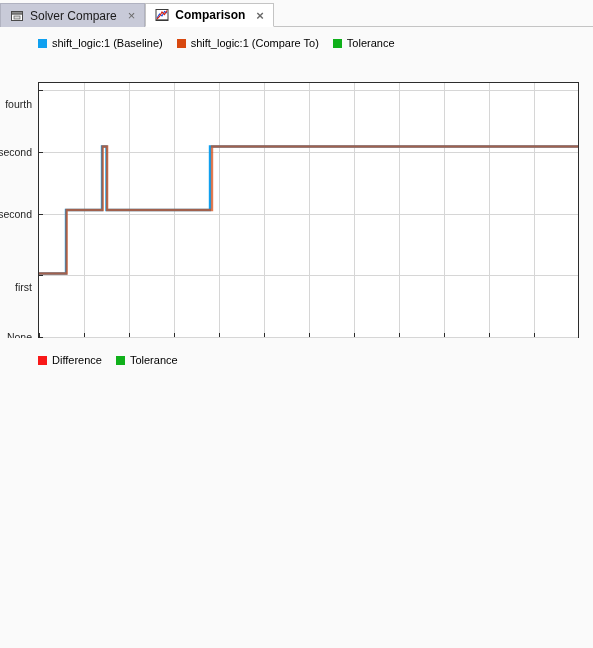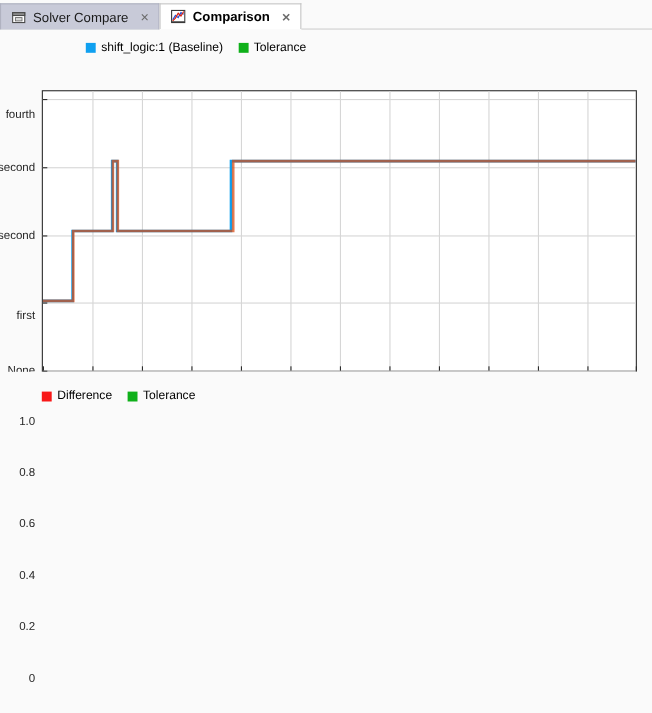--- a/index.html
+++ b/index.html
@@ -149,24 +149,28 @@
         <line x1="1" y1="11.6" x2="13" y2="11.6" stroke="#3a3a3a" stroke-width="0.7"></line>
       </svg>
     </span>
     <span class="tab-label">Comparison</span>
     <span class="tab-close">×</span>
   </div>
 </div>
 
 <div class="chartwrap" style="height:311px;">
 
-  <div class="legend" style="padding-top:5px;margin-left:40px;">
+  <div class="legend" style="padding-top:5px;">
     <span class="legend-item">
       <span class="legend-swatch" style="background:#0fa0f0"></span>
       <span class="legend-text">shift_logic:1 (Baseline)</span>
+    </span>
+    <span class="legend-item">
+      <span class="legend-swatch" style="background:#d8480f"></span>
+      <span class="legend-text">shift_logic:1 (Compare To)</span>
     </span>
     <span class="legend-item">
       <span class="legend-swatch" style="background:#0fb01a"></span>
       <span class="legend-text">Tolerance</span>
     </span>
   </div>
 
   <div class="axis-area" style="left:0;top:55px;width:38px;height:255px;">
     <span class="ytick-label" style="top:8px;margin-top:14px;">fourth</span>
     <span class="ytick-label" style="top:69.75px;">second</span>
@@ -246,22 +250,14 @@
     <span class="legend-item">
       <span class="legend-swatch" style="background:#f81818"></span>
       <span class="legend-text">Difference</span>
     </span>
     <span class="legend-item">
       <span class="legend-swatch" style="background:#0fb01a"></span>
       <span class="legend-text">Tolerance</span>
     </span>
   </div>
 
-  <div class="axis-area" style="left:0;top:365px;width:38px;height:253px;margin-top:-339px;">
-    <span class="ytick-label" style="top:18.7px;">1.0</span>
-    <span class="ytick-label" style="top:65.6px;">0.8</span>
-    <span class="ytick-label" style="top:112.4px;">0.6</span>
-    <span class="ytick-label" style="top:159.3px;">0.4</span>
-    <span class="ytick-label" style="top:206.1px;">0.2</span>
-    <span class="ytick-label" style="top:253px;">0</span>
-  </div>
 
 </div>
 
 </body></html>

